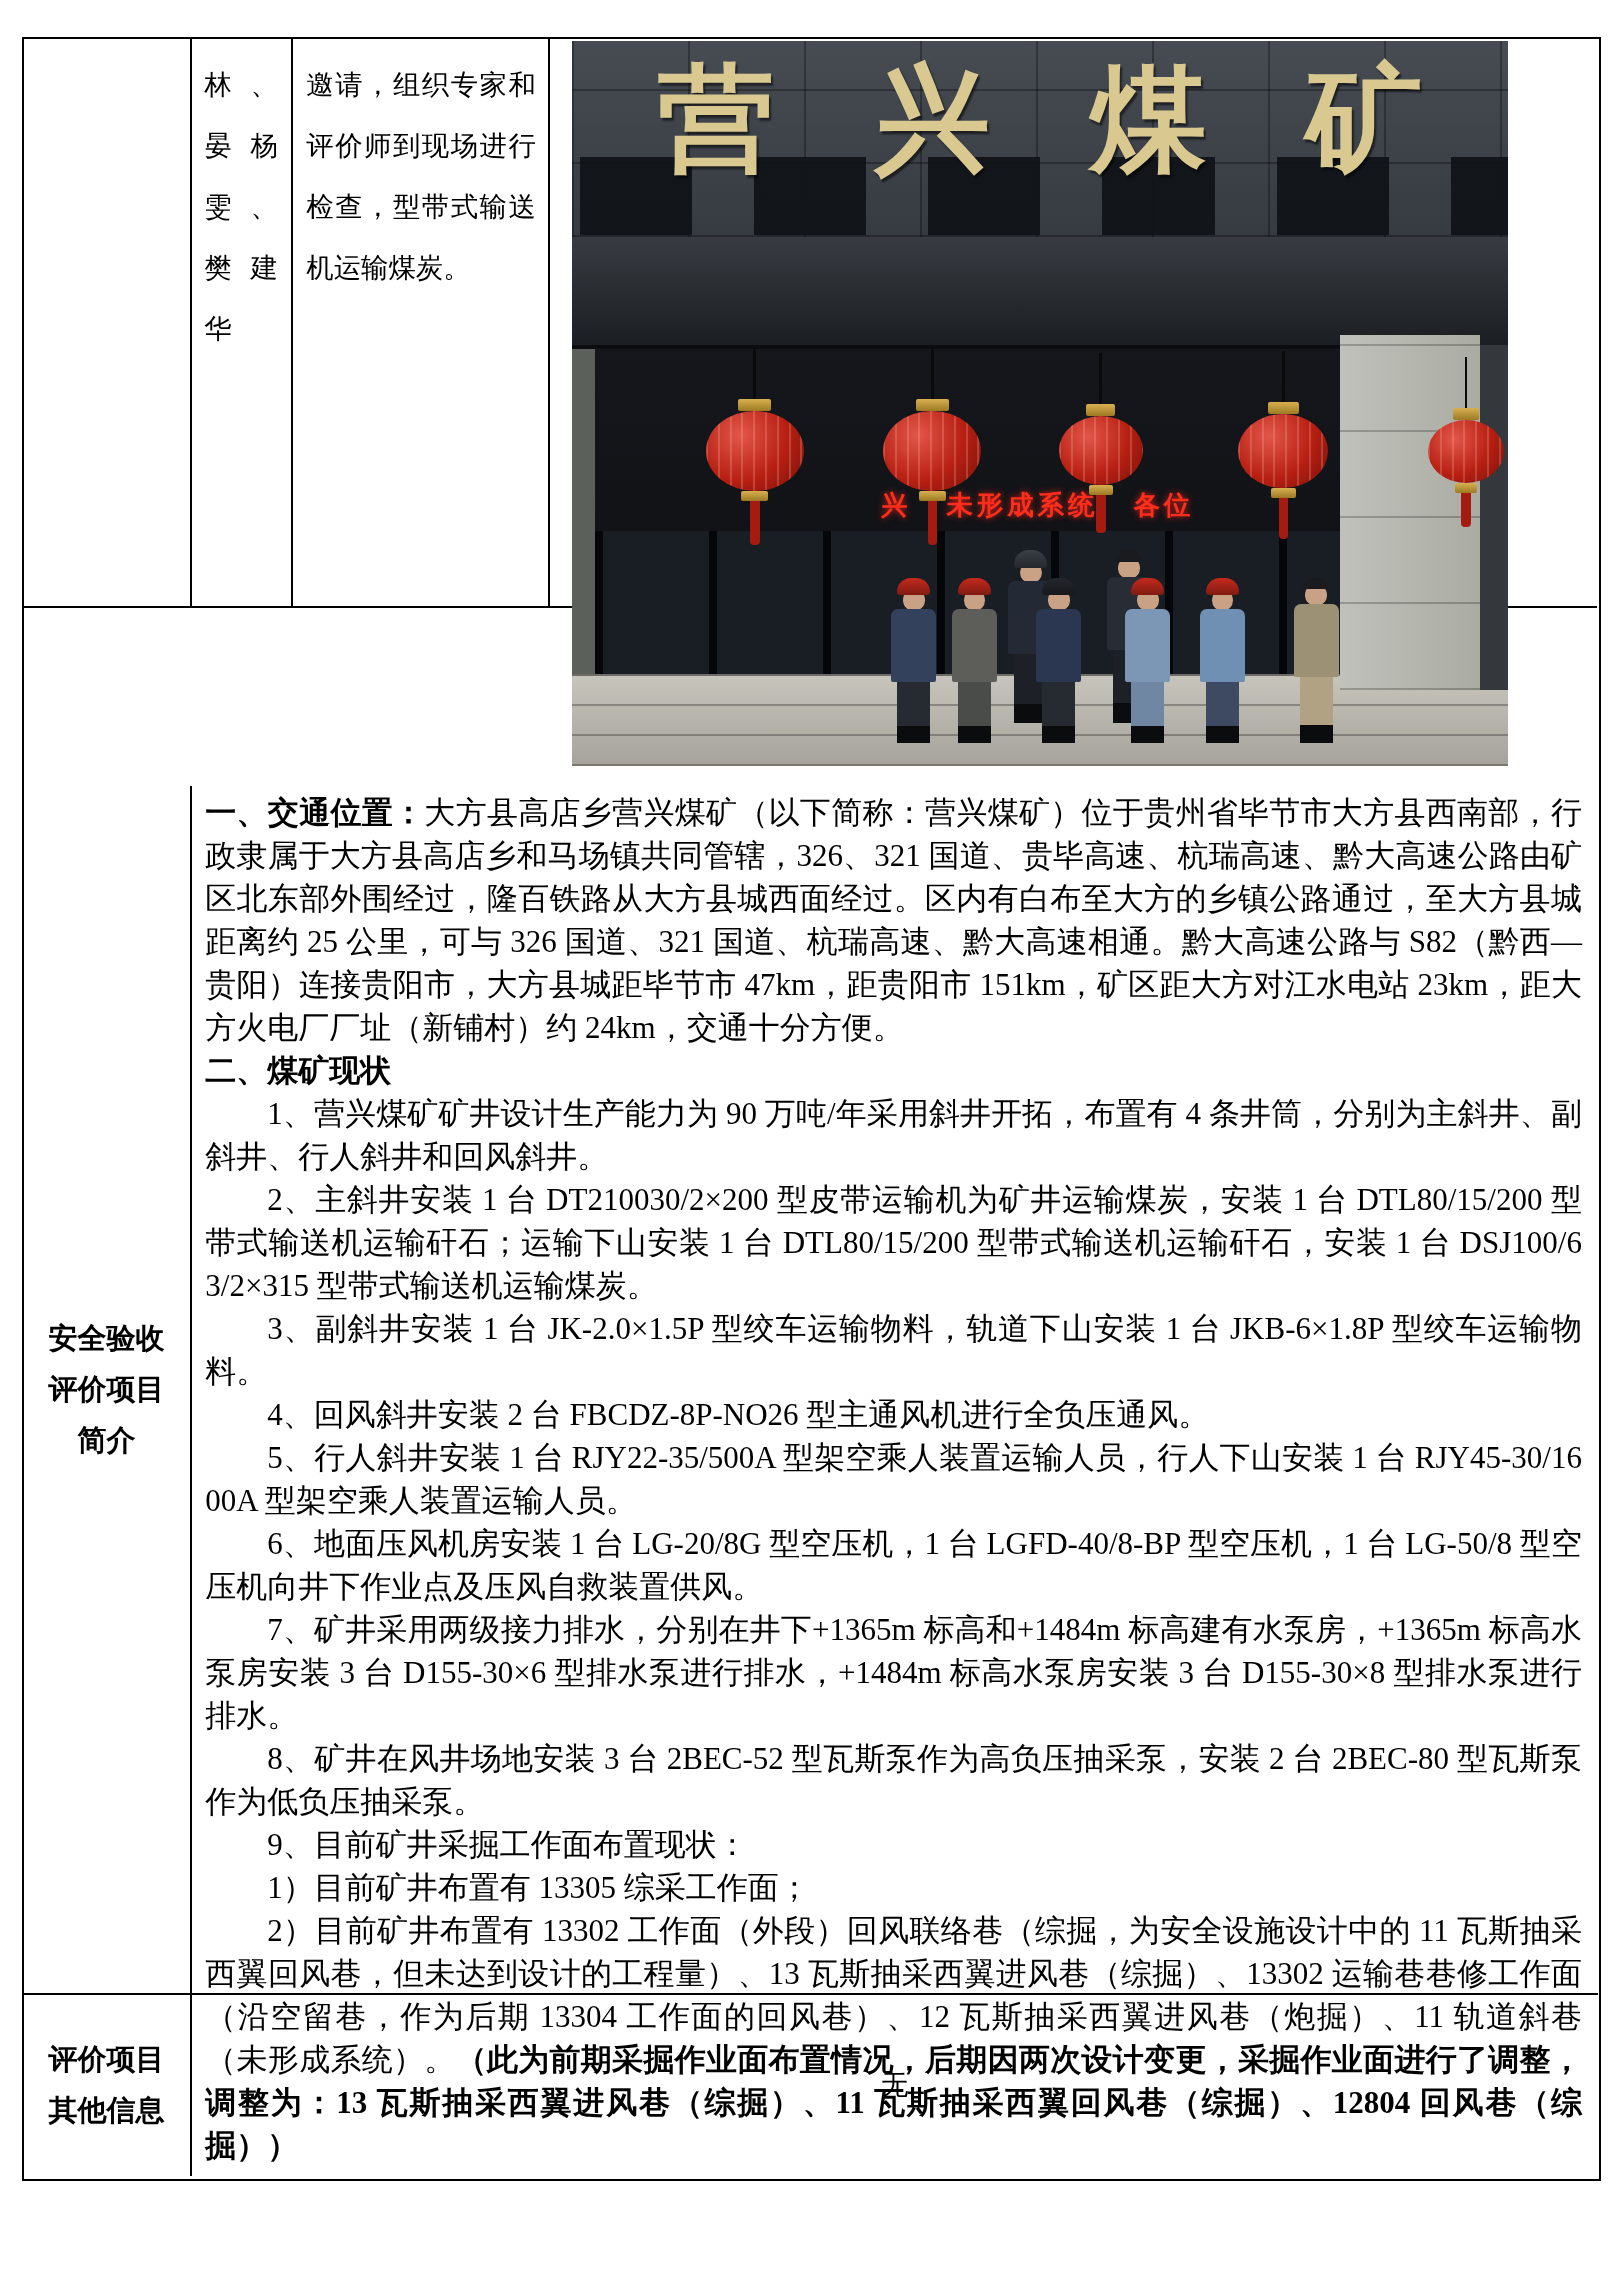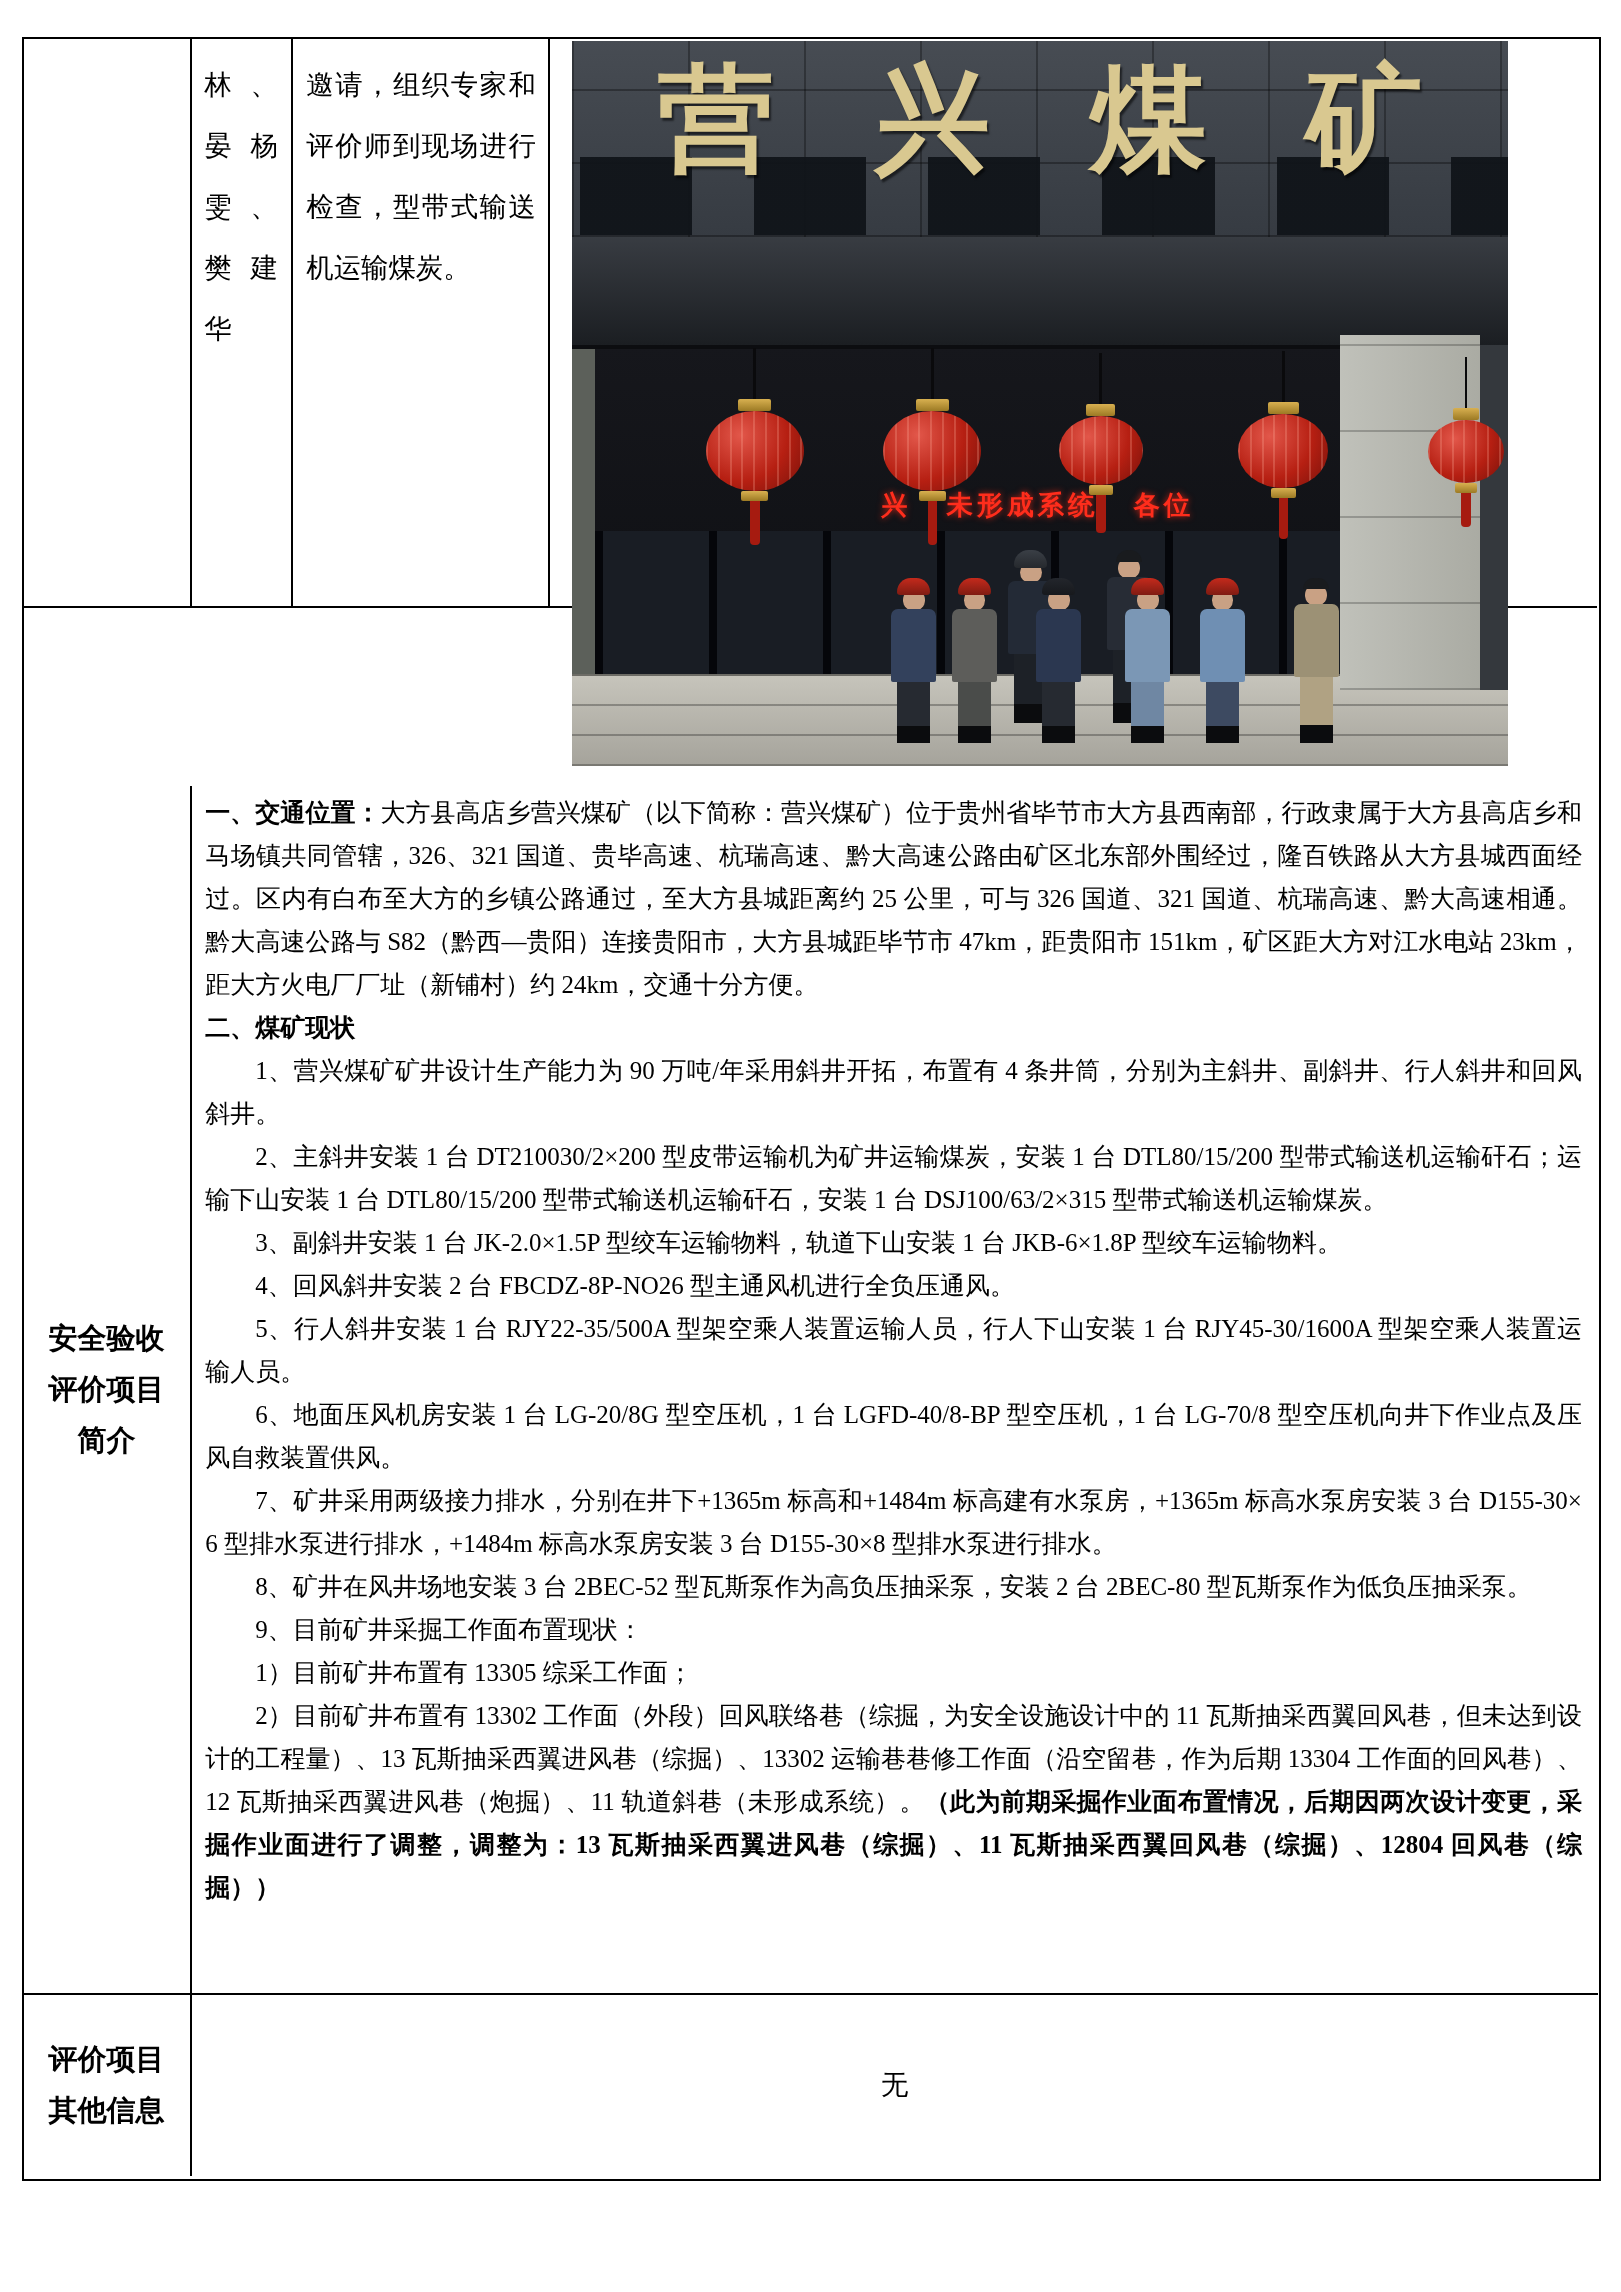--- a/index.html
+++ b/index.html
@@ -24,21 +24,21 @@
   .cWide{left:168px;width:1406px;}
 
   .cjk-just{ text-align:justify;word-break:break-all; }
   .names{padding:15.7px 12.7px 0 12.7px;font-size:27.4px;line-height:61px;}
   .desc{padding:15.7px 11.8px 0 13.7px;font-size:27.4px;line-height:61px;}
 
   .vlabel{display:flex;align-items:center;justify-content:center;}
   .vlabel .lab{font-weight:700;font-size:29px;line-height:51px;width:122px;
                text-align:center;word-break:break-all;}
 
-  .body-text{padding:4.9px 15.7px 0 13.7px;font-size:25px;line-height:43px;}
+  .body-text{padding:4.9px 15.7px 0 13.7px;font-size:31px;line-height:43px;}
   .para{margin:0;text-align:justify;word-break:break-all;}
   .para.ind{text-indent:2em;}
   .b{font-weight:700;}
 
   .none-cell{display:flex;align-items:center;justify-content:center;font-size:27.4px;}
 
   
   .photo{position:absolute;left:23.5px;top:2px;width:936px;height:725px;overflow:hidden;
          background:#121318;}
   .facade{position:absolute;left:0;top:0;right:0;height:196px;
@@ -218,21 +218,21 @@
     <div class="lab">安全验收评价项目简介</div>
   </div>
   <div class="cell r2 cWide bb body-text">
       <p class="para"><span class="b">一、交通位置：</span><span>大方县高店乡营兴煤矿（以下简称：营兴煤矿）位于贵州省毕节市大方县西南部，行政隶属于大方县高店乡和马场镇共同管辖，326、321 国道、贵毕高速、杭瑞高速、黔大高速公路由矿区北东部外围经过，隆百铁路从大方县城西面经过。区内有白布至大方的乡镇公路通过，至大方县城距离约 25 公里，可与 326 国道、321 国道、杭瑞高速、黔大高速相通。黔大高速公路与 S82（黔西—贵阳）连接贵阳市，大方县城距毕节市 47km，距贵阳市 151km，矿区距大方对江水电站 23km，距大方火电厂厂址（新铺村）约 24km，交通十分方便。</span></p>
       <p class="para"><span class="b">二、煤矿现状</span></p>
       <p class="para ind"><span>1、营兴煤矿矿井设计生产能力为 90 万吨/年采用斜井开拓，布置有 4 条井筒，分别为主斜井、副斜井、行人斜井和回风斜井。</span></p>
       <p class="para ind"><span>2、主斜井安装 1 台 DT210030/2×200 型皮带运输机为矿井运输煤炭，安装 1 台 DTL80/15/200 型带式输送机运输矸石；运输下山安装 1 台 DTL80/15/200 型带式输送机运输矸石，安装 1 台 DSJ100/63/2×315 型带式输送机运输煤炭。</span></p>
       <p class="para ind"><span>3、副斜井安装 1 台 JK-2.0×1.5P 型绞车运输物料，轨道下山安装 1 台 JKB-6×1.8P 型绞车运输物料。</span></p>
       <p class="para ind"><span>4、回风斜井安装 2 台 FBCDZ-8P-NO26 型主通风机进行全负压通风。</span></p>
       <p class="para ind"><span>5、行人斜井安装 1 台 RJY22-35/500A 型架空乘人装置运输人员，行人下山安装 1 台 RJY45-30/1600A 型架空乘人装置运输人员。</span></p>
-      <p class="para ind"><span>6、地面压风机房安装 1 台 LG-20/8G 型空压机，1 台 LGFD-40/8-BP 型空压机，1 台 LG-70/8 型空压机向井下作业点及压风自救装置供风。</span></p>
+      <p class="para ind"><span>6、地面压风机房安装 1 台 LG-20/8G 型空压机，1 台 LGFD-40/8-BP 型空压机，1 台 LG-50/8 型空压机向井下作业点及压风自救装置供风。</span></p>
       <p class="para ind"><span>7、矿井采用两级接力排水，分别在井下+1365m 标高和+1484m 标高建有水泵房，+1365m 标高水泵房安装 3 台 D155-30×6 型排水泵进行排水，+1484m 标高水泵房安装 3 台  D155-30×8 型排水泵进行排水。</span></p>
       <p class="para ind"><span>8、矿井在风井场地安装 3 台 2BEC-52 型瓦斯泵作为高负压抽采泵，安装 2 台 2BEC-80 型瓦斯泵作为低负压抽采泵。</span></p>
       <p class="para ind"><span>9、目前矿井采掘工作面布置现状：</span></p>
       <p class="para ind"><span>1）目前矿井布置有 13305 综采工作面；</span></p>
       <p class="para ind"><span>2）目前矿井布置有 13302 工作面（外段）回风联络巷（综掘，为安全设施设计中的 11 瓦斯抽采西翼回风巷，但未达到设计的工程量）、13 瓦斯抽采西翼进风巷（综掘）、13302 运输巷巷修工作面（沿空留巷，作为后期 13304 工作面的回风巷）、12 瓦斯抽采西翼进风巷（炮掘）、11 轨道斜巷（未形成系统）。</span><span class="b">（此为前期采掘作业面布置情况，后期因两次设计变更，采掘作业面进行了调整，调整为：13 瓦斯抽采西翼进风巷（综掘）、11 瓦斯抽采西翼回风巷（综掘）、12804 回风巷（综掘））</span></p>
     </div>
 
   <div class="cell r3 cA br vlabel">
     <div class="lab">评价项目其他信息</div>
   </div>

